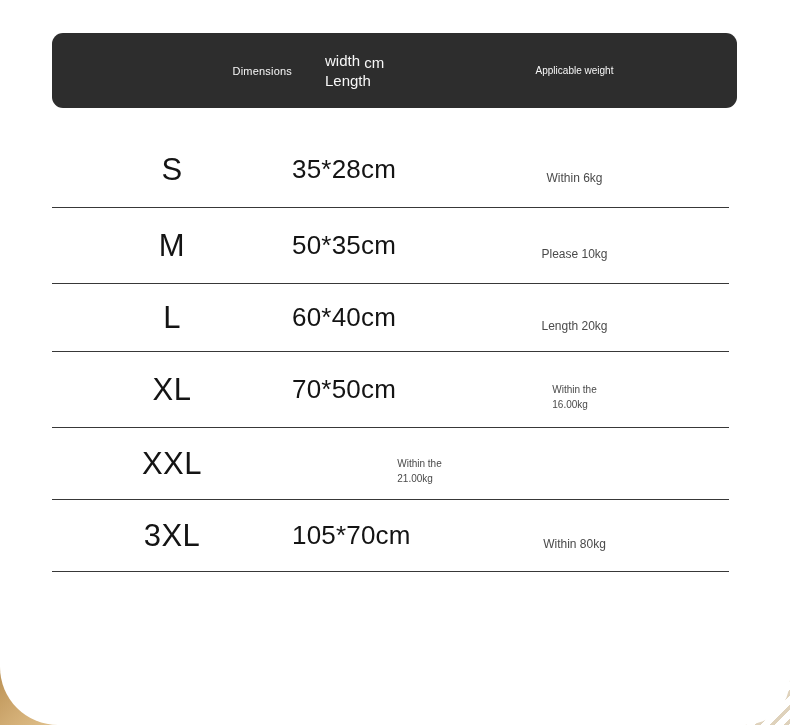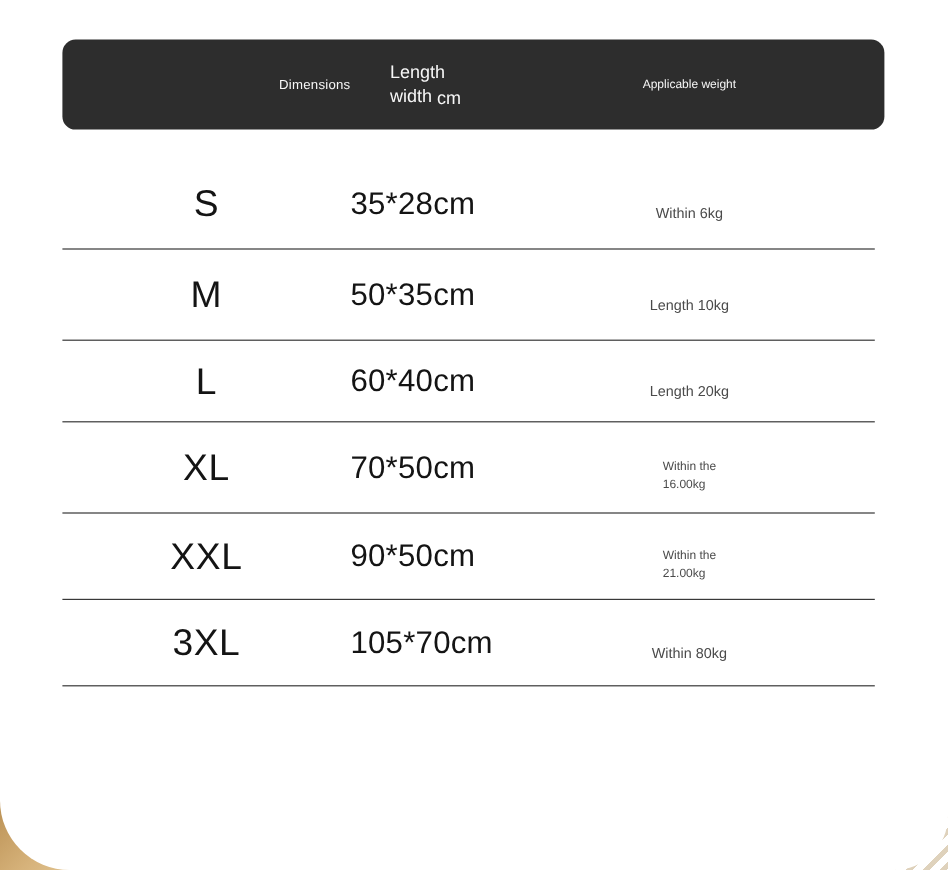--- a/index.html
+++ b/index.html
@@ -67,54 +67,53 @@
 <body>
 
 <div class="decor-left"></div>
 <div class="decor-right"></div>
 
 <div class="panel">
 
   <div class="header-bar">
     <div class="hcol1">Dimensions</div>
     <div class="hcol2">
+      <div><span>width</span> <span class="unit">cm</span></div>
       <div>Length</div>
-      <div><span>width</span> <span class="unit">cm</span></div>
     </div>
     <div class="hcol3">Applicable weight</div>
   </div>
 
   <div class="table" id="size-table">
   <div class="row">
     <div class="cell c-size">S</div>
     <div class="cell c-dim">35*28cm</div>
     <div class="cell c-weight"><span class="wspan">Within 6kg</span></div>
   </div>
 
   <div class="row">
     <div class="cell c-size">M</div>
     <div class="cell c-dim">50*35cm</div>
-    <div class="cell c-weight"><span class="wspan">Length 10kg</span></div>
+    <div class="cell c-weight"><span class="wspan">Please 10kg</span></div>
   </div>
 
   <div class="row">
     <div class="cell c-size">L</div>
     <div class="cell c-dim">60*40cm</div>
     <div class="cell c-weight"><span class="wspan">Length 20kg</span></div>
   </div>
 
   <div class="row">
     <div class="cell c-size">XL</div>
     <div class="cell c-dim">70*50cm</div>
     <div class="cell c-weight"><span class="wspan multi"><div>Within the</div><div>16.00kg</div></span></div>
   </div>
 
   <div class="row">
     <div class="cell c-size">XXL</div>
-    <div class="cell c-dim">90*50cm</div>
     <div class="cell c-weight"><span class="wspan multi"><div>Within the</div><div>21.00kg</div></span></div>
   </div>
 
   <div class="row">
     <div class="cell c-size">3XL</div>
     <div class="cell c-dim">105*70cm</div>
     <div class="cell c-weight"><span class="wspan">Within 80kg</span></div>
   </div>
 </div>
 

